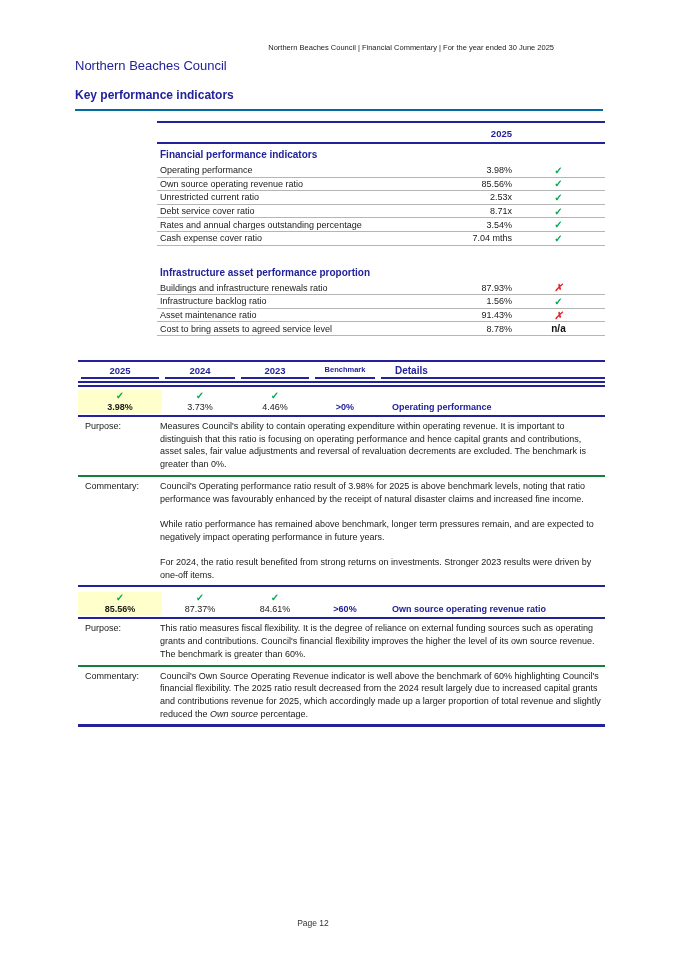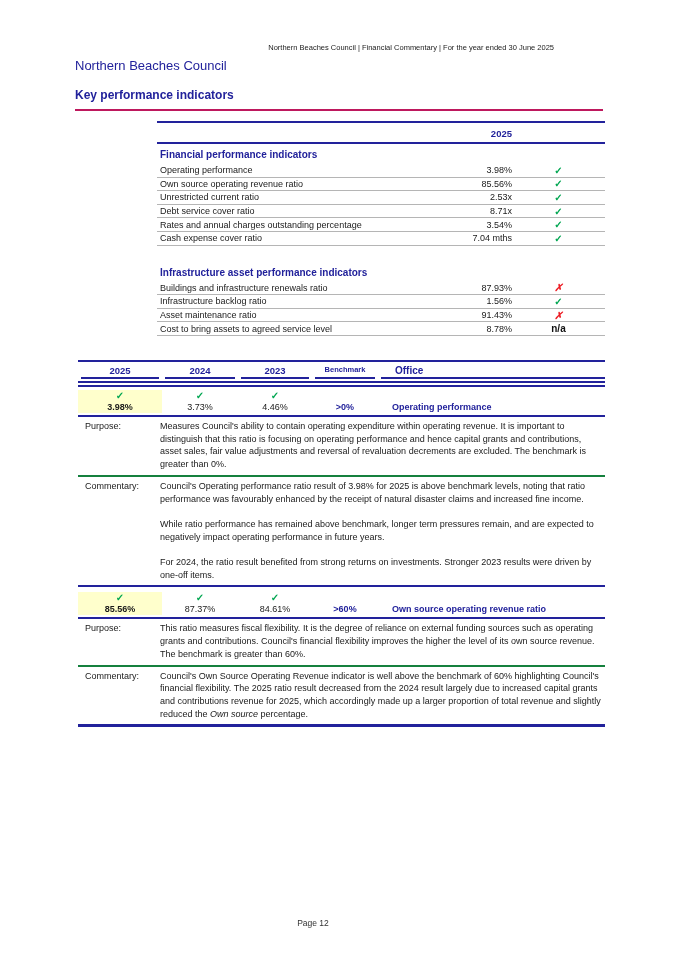--- a/index.html
+++ b/index.html
@@ -27,21 +27,21 @@
     top: 58px;
     left: 75px;
     font-size: 13px;
     color: #22229b;
   }
   .page-title-wrap {
     position: absolute;
     top: 88px;
     left: 75px;
     width: 528px;
-    border-bottom: 2px solid #be185d;
+    border-bottom: 2px solid #0369a1;
     padding-bottom: 7px;
   }
   .page-title { font-size: 12px; font-weight: bold; color: #22229b; }
 
   
   .t1 {
     position: absolute;
     top: 121px;
     left: 157px;
     width: 448px;
@@ -192,21 +192,21 @@
       <span class="t1-status status-check">✓</span>
     </div>
     <div class="t1-row">
       <span class="t1-label">Cash expense cover ratio</span>
       <span class="t1-value">7.04 mths</span>
       <span class="t1-status status-check">✓</span>
     </div>
 
     <div class="t1-gap"></div>
 
-    <div class="t1-section-heading">Infrastructure asset performance indicators</div>
+    <div class="t1-section-heading">Infrastructure asset performance proportion</div>
 
     <div class="t1-row">
       <span class="t1-label">Buildings and infrastructure renewals ratio</span>
       <span class="t1-value">87.93%</span>
       <span class="t1-status status-cross">✗</span>
     </div>
     <div class="t1-row">
       <span class="t1-label">Infrastructure backlog ratio</span>
       <span class="t1-value">1.56%</span>
       <span class="t1-status status-check">✓</span>
@@ -224,21 +224,21 @@
   </div>
 
 
   <div class="t2">
 
     <div class="t2-header t2-grid5">
       <div class="hcell">2025</div>
       <div class="hcell">2024</div>
       <div class="hcell">2023</div>
       <div class="hcell hcell-benchmark">Benchmark</div>
-      <div class="hcell hcell-details">Office</div>
+      <div class="hcell hcell-details">Details</div>
     </div>
     <div class="t2-doublerule"></div>
 
     <div class="t2-checkrow t2-grid5">
       <div class="ccell hl status-check">✓</div>
       <div class="ccell status-check">✓</div>
       <div class="ccell status-check">✓</div>
       <div class="ccell"></div>
       <div class="ccell"></div>
     </div>

